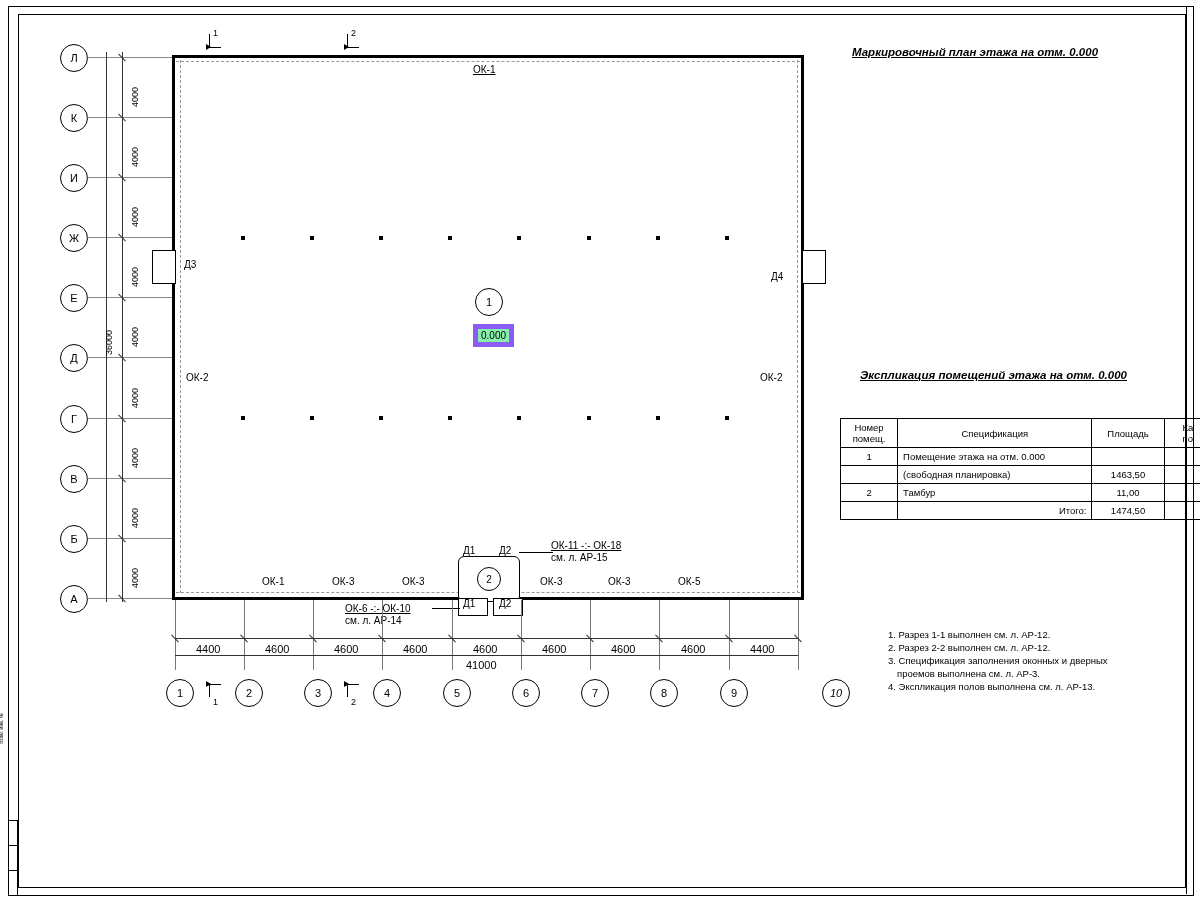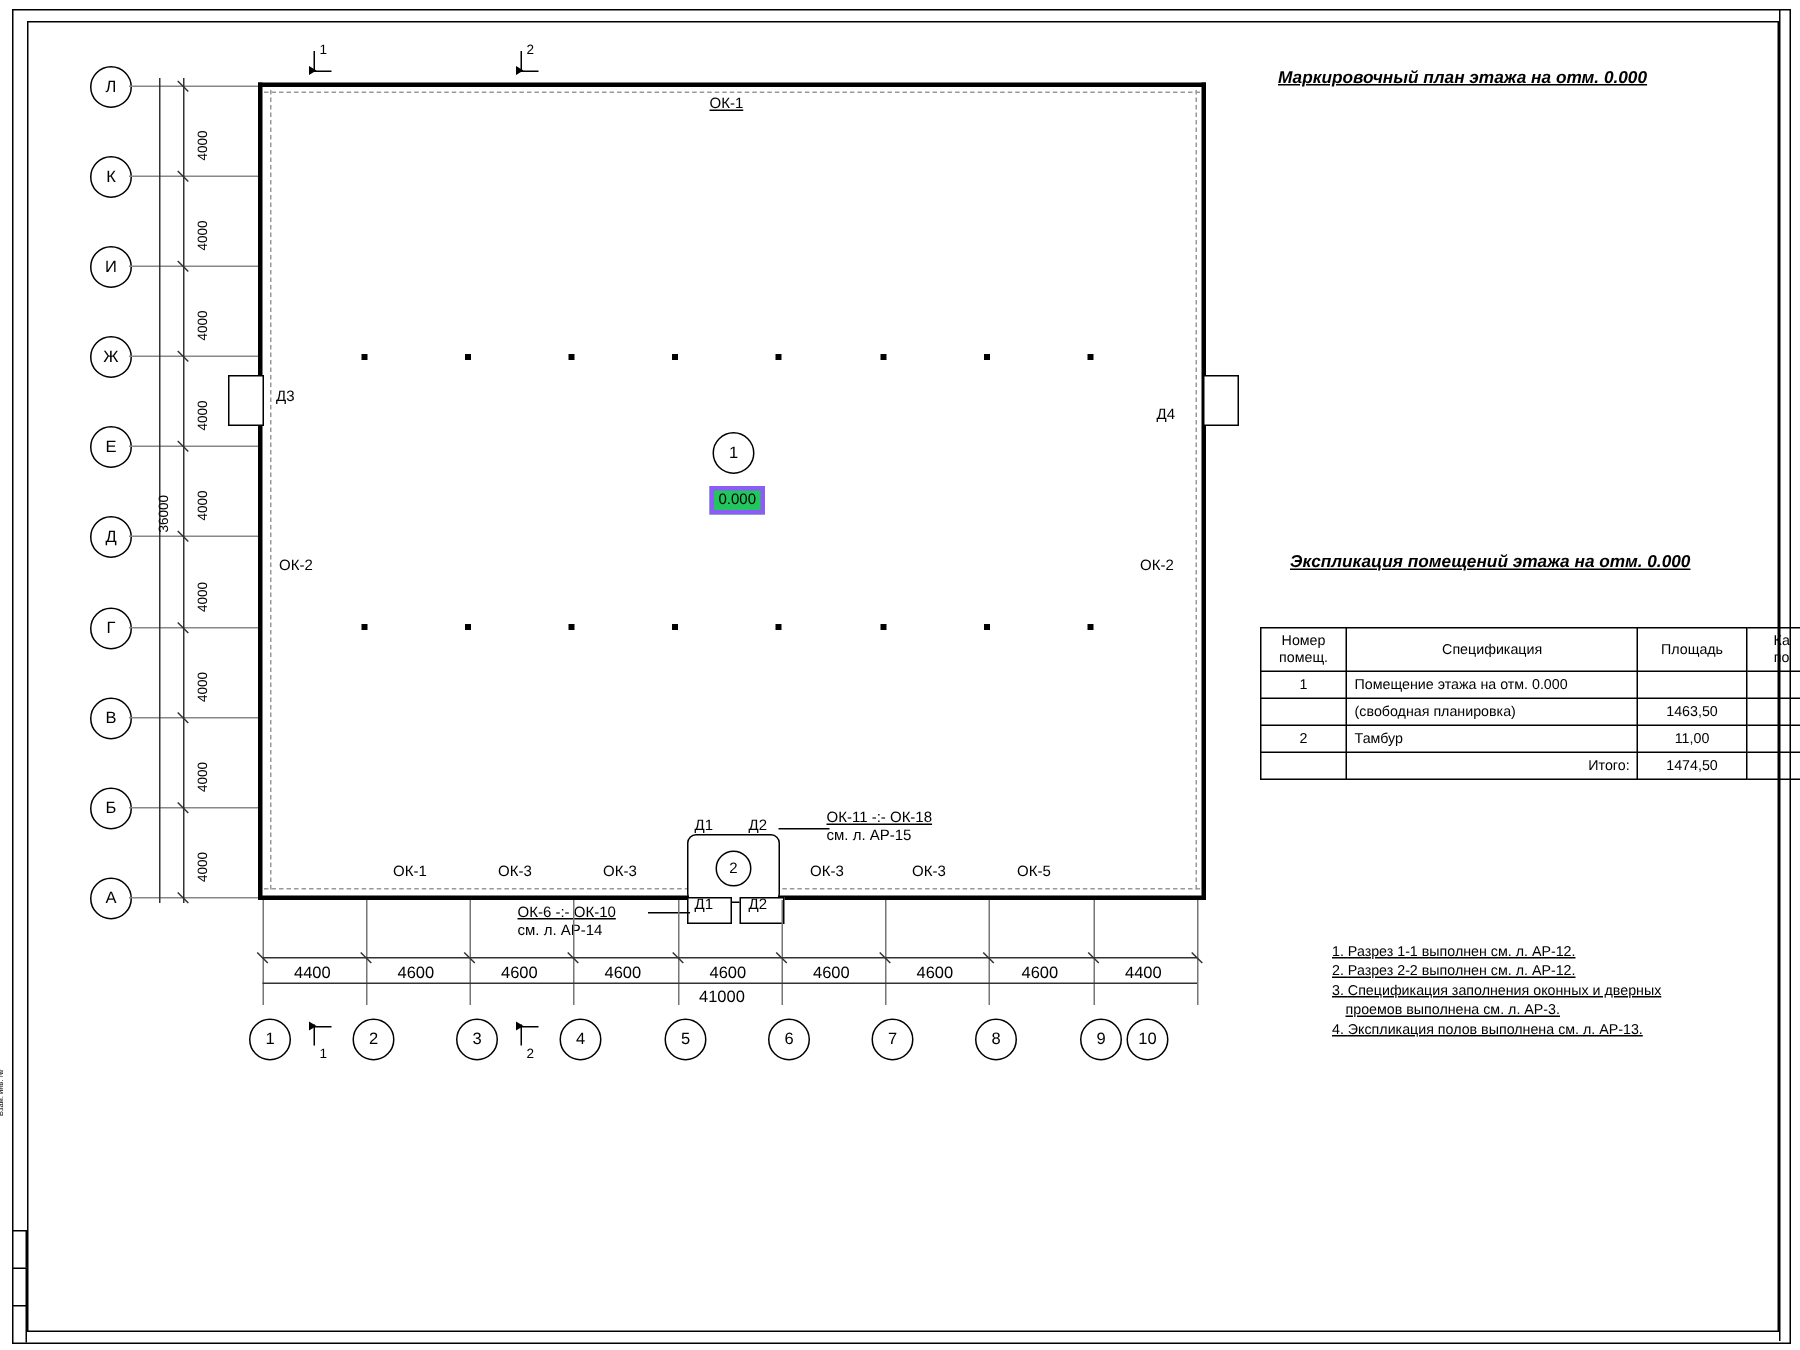--- a/index.html
+++ b/index.html
@@ -44,21 +44,21 @@
 
   .door-box{position:absolute;border:1px solid #000;background:#fff;}
 
   
   .title-it{position:absolute;font-size:11.5px;font-style:italic;font-weight:bold;
             text-decoration:underline;white-space:nowrap;}
   table.expl{position:absolute;border-collapse:collapse;font-size:9.5px;}
   table.expl td,table.expl th{border:1px solid #000;padding:3px 5px;font-weight:normal;}
   .c{text-align:center;}
   .r{text-align:right;}
-  .notes{position:absolute;font-size:9.5px;line-height:13px;text-decoration:underline;}
+  .notes{position:absolute;font-size:9.5px;line-height:13px;}
   .notes div{white-space:nowrap;}
   .notes .ind{padding-left:9px;}
 
   .secmark{position:absolute;font-size:9px;}
   .arrow-l{position:absolute;width:0;height:0;border-top:3px solid transparent;
            border-bottom:3px solid transparent;border-right:5px solid #000;}
   .leader{position:absolute;height:0;border-top:1px solid #000;}
   .leadv{position:absolute;width:0;border-left:1px solid #000;}
   .bottom-ticks{position:absolute;width:0;border-left:1px solid #777;}
 </style>
@@ -155,21 +155,21 @@
     <div class="col" style="left:656px;top:416px;"></div>
     <div class="col" style="left:725px;top:416px;"></div>
 
     <div class="door-box" style="left:152px;top:250px;width:22px;height:32px;"></div>
     <div class="lbl" style="left:184px;top:259px;">Д3</div>
 
     <div class="door-box" style="left:802px;top:250px;width:22px;height:32px;"></div>
     <div class="lbl" style="left:771px;top:259px;margin-top:12px;">Д4</div>
 
     <div class="bubble" style="left:475px;top:288px;">1</div>
-    <div class="lbl" style="left:473px;top:324px;border:3px solid #8b5cf6;padding:1px 3px;background:#22c55e;">0.000</div>
+    <div class="lbl" style="left:473px;top:324px;border:5px solid #8b5cf6;padding:1px 3px;background:#86efac;">0.000</div>
 
     <div class="lbl" style="left:473px;top:64px;text-decoration:underline;">ОК-1</div>
     <div class="lbl" style="left:186px;top:372px;">ОК-2</div>
     <div class="lbl" style="left:760px;top:372px;">ОК-2</div>
 
     <div class="lbl" style="left:262px;top:576px;">ОК-1</div>
     <div class="lbl" style="left:332px;top:576px;">ОК-3</div>
     <div class="lbl" style="left:402px;top:576px;">ОК-3</div>
     <div class="lbl" style="left:540px;top:576px;">ОК-3</div>
     <div class="lbl" style="left:608px;top:576px;">ОК-3</div>
@@ -240,21 +240,21 @@
 
     <div class="bubble" style="left:166px;top:679px;">1</div>
     <div class="bubble" style="left:235px;top:679px;">2</div>
     <div class="bubble" style="left:304px;top:679px;">3</div>
     <div class="bubble" style="left:373px;top:679px;">4</div>
     <div class="bubble" style="left:443px;top:679px;">5</div>
     <div class="bubble" style="left:512px;top:679px;">6</div>
     <div class="bubble" style="left:581px;top:679px;">7</div>
     <div class="bubble" style="left:650px;top:679px;">8</div>
     <div class="bubble" style="left:720px;top:679px;">9</div>
-    <div class="bubble" style="left:751px;top:679px;">10</div>
+    <div class="bubble" style="left:822px;top:679px;font-style:italic;">10</div>
 
     <div class="secmark" style="left:213px;top:697px;">1</div>
     <div class="leadv" style="left:209px;top:683px;height:14px;"></div>
     <div class="leader" style="left:209px;top:684px;width:12px;"></div>
     <div class="arrow-l" style="left:206px;top:681px;transform:rotate(180deg);"></div>
 
     <div class="secmark" style="left:351px;top:697px;">2</div>
     <div class="leadv" style="left:347px;top:683px;height:14px;"></div>
     <div class="leader" style="left:347px;top:684px;width:12px;"></div>
     <div class="arrow-l" style="left:344px;top:681px;transform:rotate(180deg);"></div>

